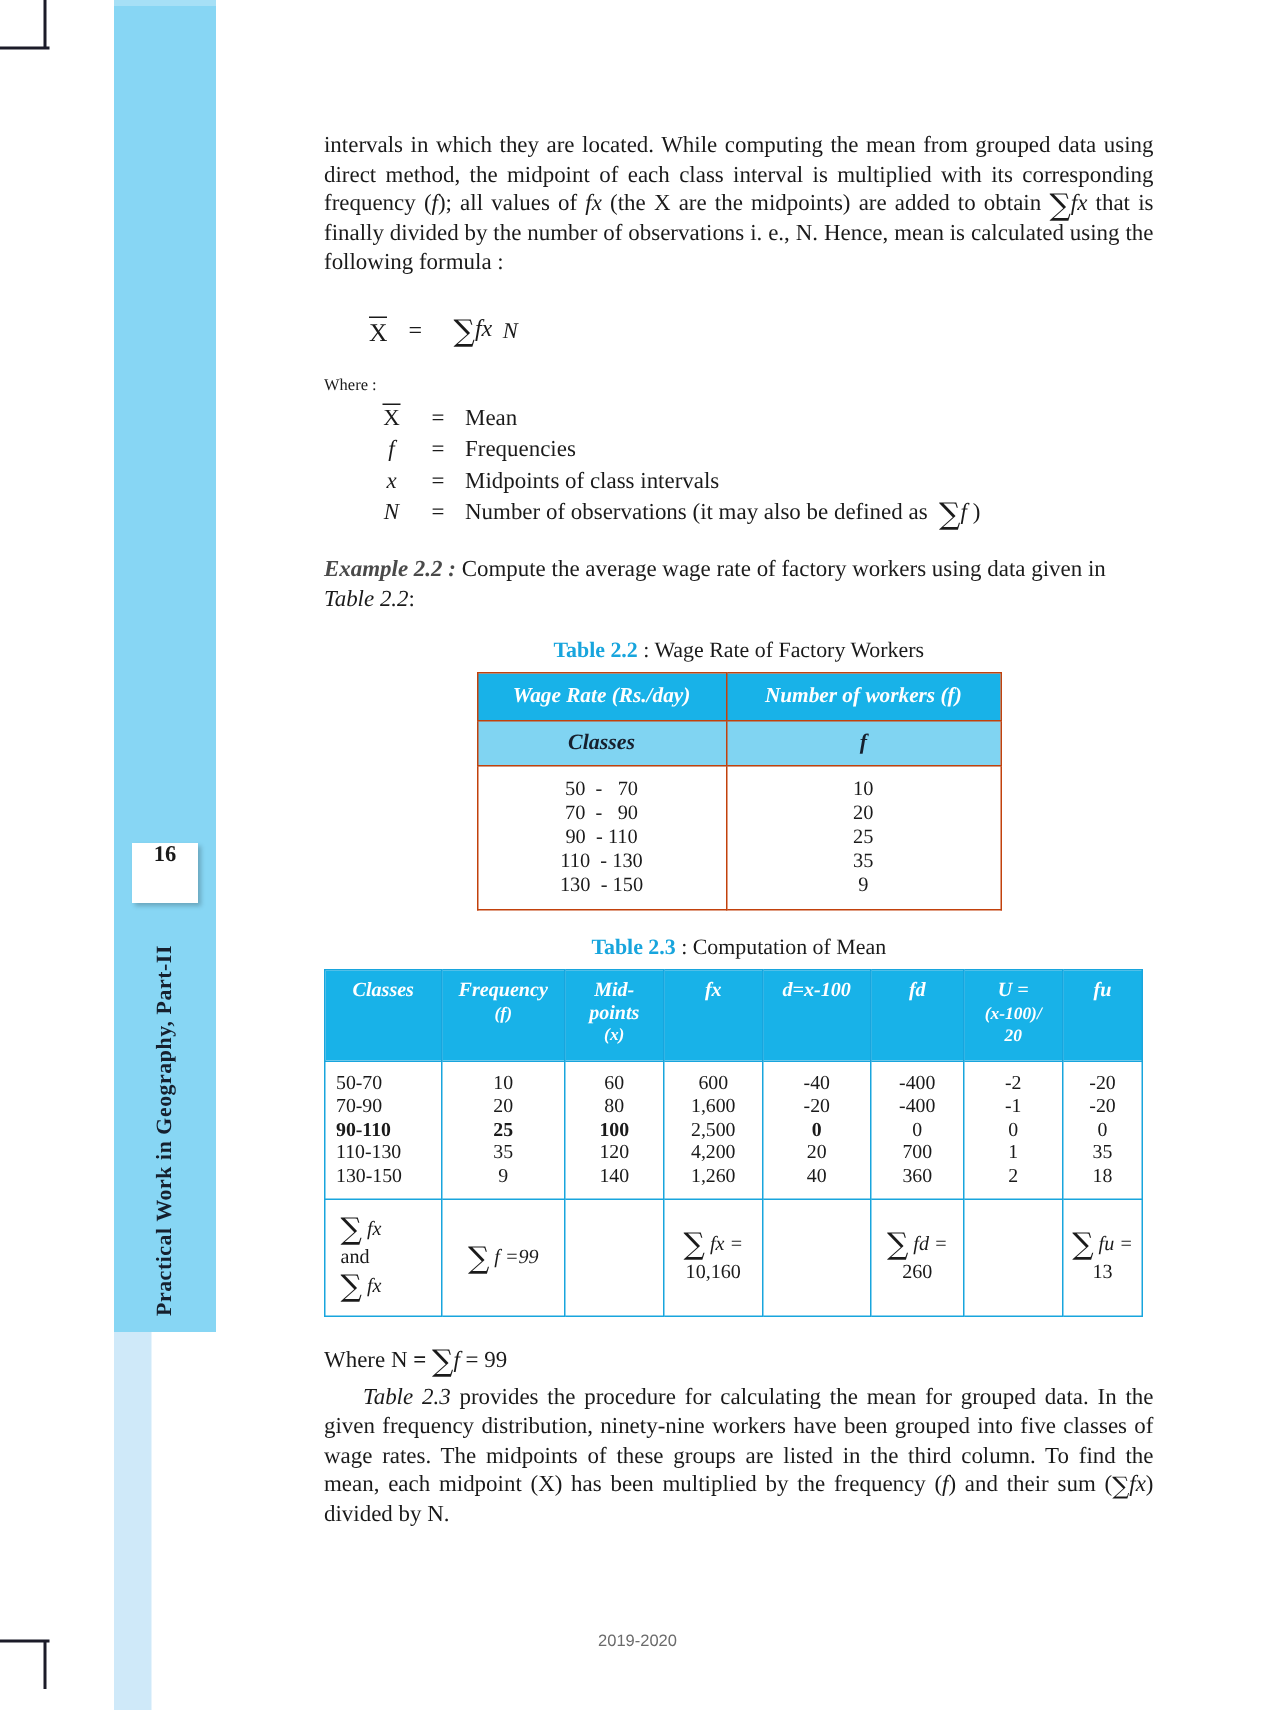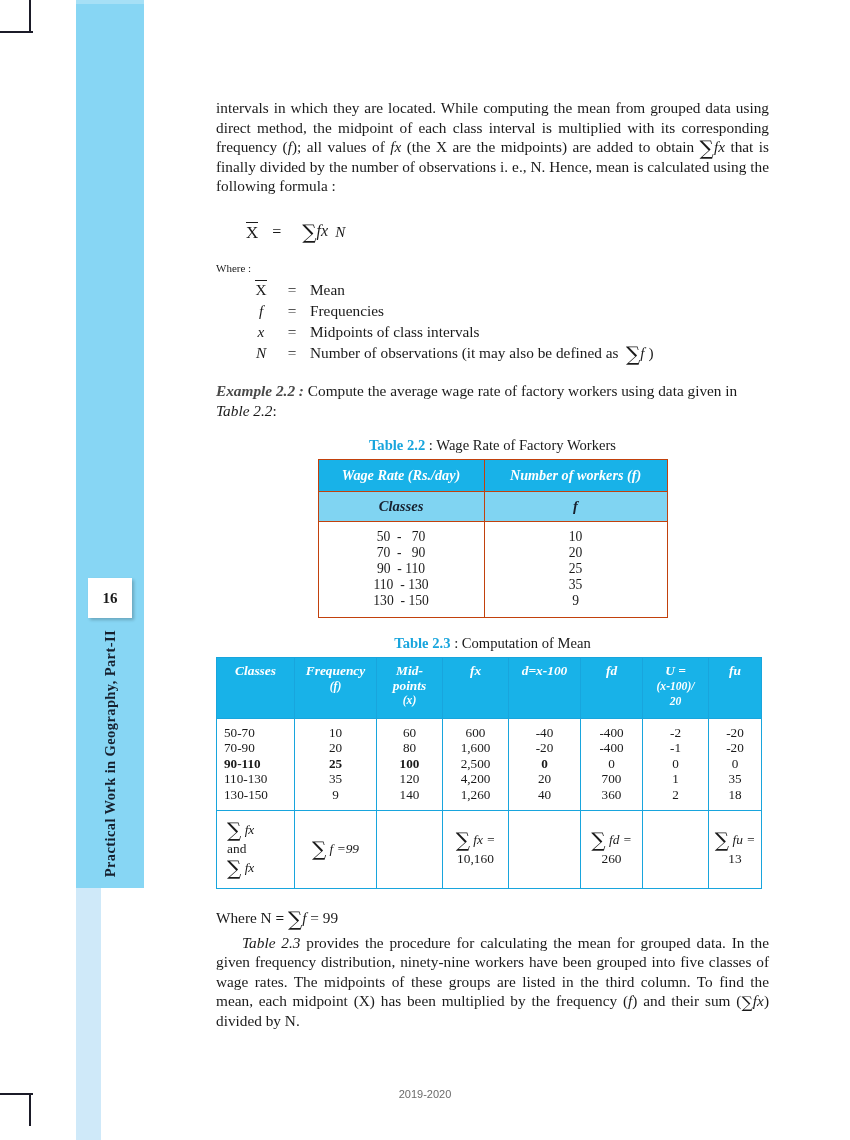--- a/index.html
+++ b/index.html
@@ -40,26 +40,25 @@
     background: #87d6f4;
   }
   .side-band-cap {
     position: absolute;
     left: 76px; top: 0;
     width: 68px; height: 4px;
     background: #a6e0f6;
   }
   .page-num-box {
     position: absolute;
-    left: 88px; top: 578px;
+    left: 88px; top: 562px;
     width: 44px; height: 40px;
     background: #ffffff;
     box-shadow: 2px 2px 3px rgba(0,0,0,0.22);
     display: flex;
-    align-items: center;
     justify-content: center;
     font-family: "Liberation Serif", serif;
     font-size: 15px;
     font-weight: bold;
     color: #1a1a1a;
   }
   .side-title {
     position: absolute;
     left: 76px;
     top: 630px;
@@ -77,21 +76,21 @@
     font-size: 14.5px;
     letter-spacing: 0.4px;
     color: #16202e;
     white-space: nowrap;
   }
 
   
   .content {
     position: absolute;
     left: 216px;
-    top: 98px;
+    top: 87px;
     width: 553px;
   }
   p.body {
     margin: 0 0 0 0;
     font-size: 15.3px;
     line-height: 19.6px;
     text-align: justify;
     text-align-last: left;
   }
   .it { font-style: italic; }

